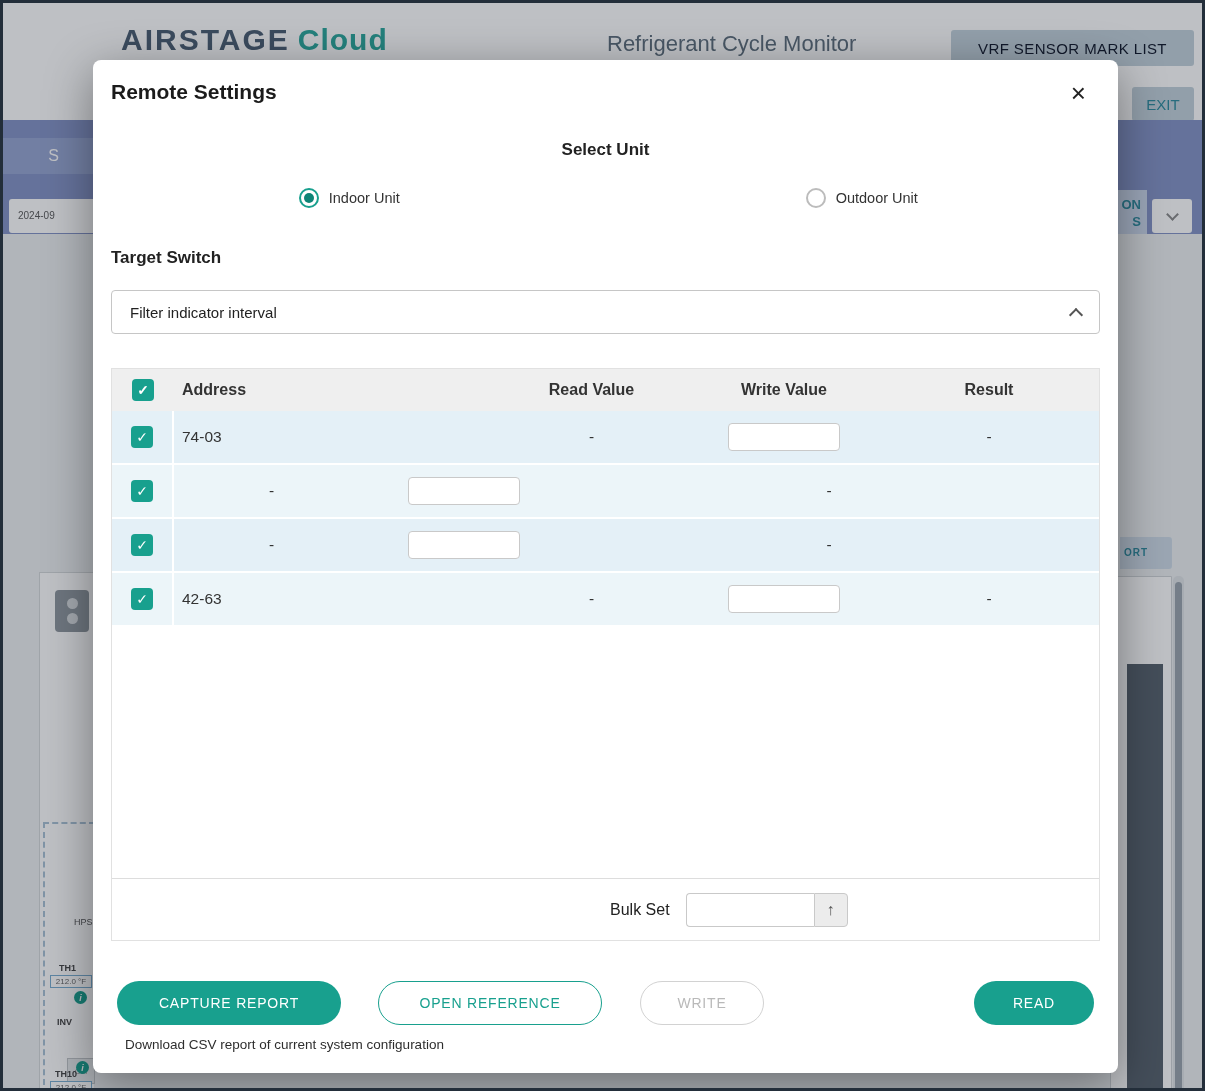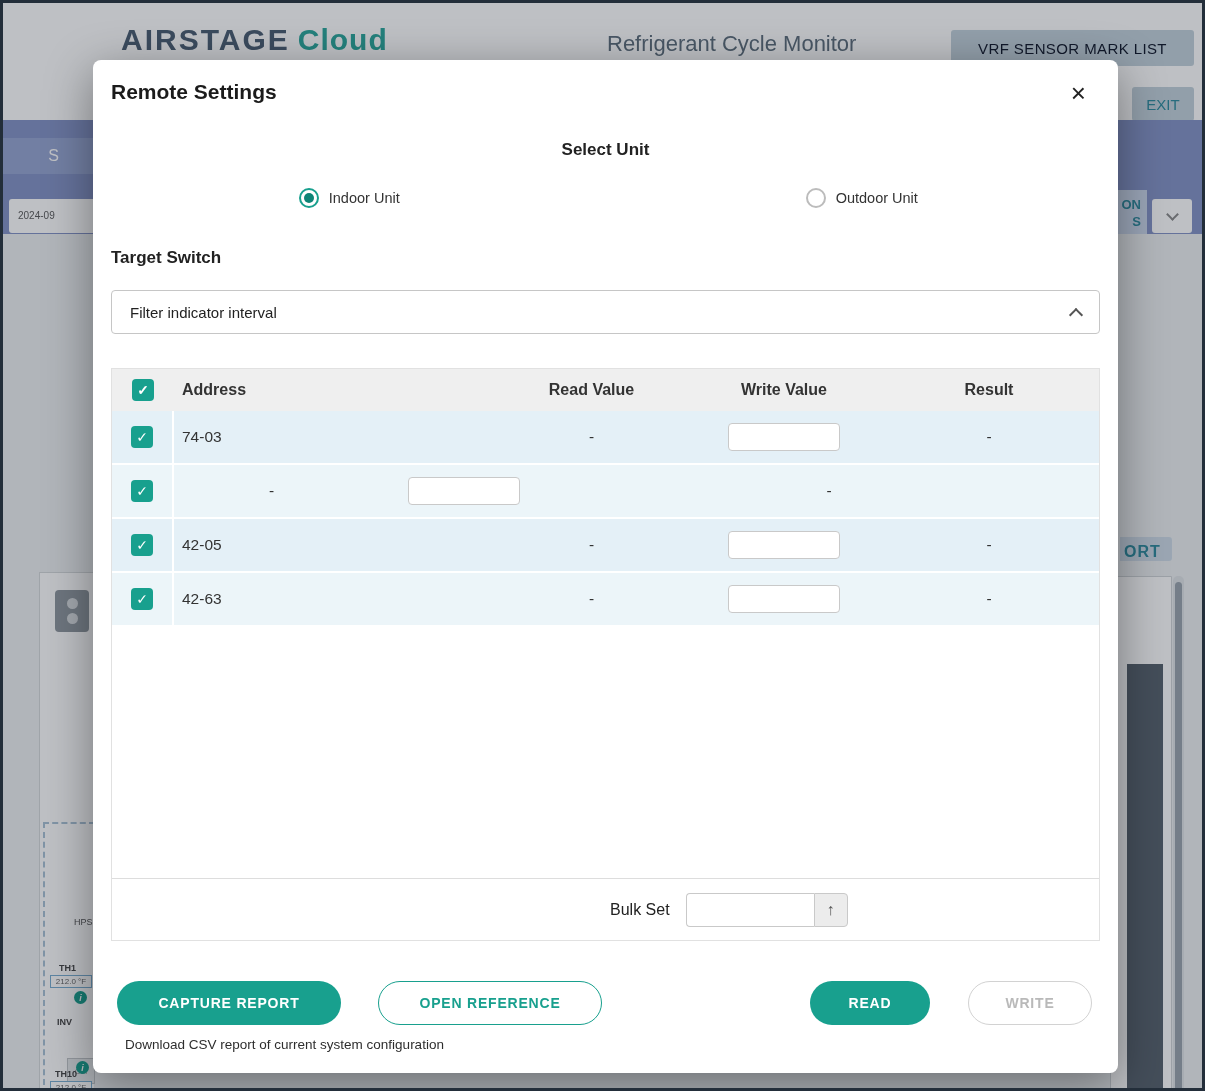--- a/index.html
+++ b/index.html
@@ -24,21 +24,21 @@
   .left-panel { position:absolute; left:36px; top:338px; width:56px; height:600px; background:#fff; border:1px solid #d5d8da; }
   .unit-icon { position:absolute; left:52px; top:356px; width:34px; height:42px; background:#8f979e; border-radius:4px; display:flex; flex-direction:column; align-items:center; justify-content:center; gap:4px; }
   .unit-icon i { width:11px; height:11px; border-radius:50%; background:#d9dde0; }
   .dashed-box { position:absolute; left:40px; top:588px; width:52px; height:352px; border:2px dashed #a9c3d6; border-right:none; background:rgba(255,255,255,.55); }
   .tiny { position:absolute; font-size:9px; color:#555; }
   .tiny.b { font-weight:700; color:#444; }
   .val-box { position:absolute; width:42px; height:13px; border:1px solid #79aed2; background:#fff; font-size:8px; color:#666; text-align:center; line-height:12px; }
   .info-icon { position:absolute; width:13px; height:13px; border-radius:50%; background:#18A08E; color:#fff; font-size:9px; font-weight:700; font-style:italic; display:flex; align-items:center; justify-content:center; }
   .cm-box { position:absolute; left:64px; top:799px; width:28px; height:26px; background:#e8eaec; border:1px solid #c2c6c9; font-size:8px; color:#888; display:flex; align-items:center; justify-content:center;margin-top:25px; }
   .right-panel { position:absolute; left:1107px; top:342px; width:62px; height:596px; background:#fff; border:1px solid #d0d4d7; border-radius:6px 0 0 6px; }
-  .export-frag { position:absolute; left:1117px; top:303px; width:52px; height:24px; background:#cfdce8; color:#2e8b9e; font-weight:700; font-size:16px; letter-spacing:1px; line-height:30px; padding-left:4px; border:none; border-radius:0 3px 3px 0; font-family:inherit; text-align:left; }
+  .export-frag { position:absolute; left:1117px; top:303px; width:52px; height:32px; background:#cfdce8; color:#2e8b9e; font-weight:700; font-size:10px; letter-spacing:1px; line-height:30px; padding-left:4px; border:none; border-radius:0 3px 3px 0; font-family:inherit; text-align:left; }
   .dark-bar { position:absolute; left:1124px; top:430px; width:36px; height:452px; background:#57626c; }
   .scroll-track { position:absolute; left:1170px; top:342px; width:11px; height:746px; background:#dfe3e6; border-radius:5px; }
   .scroll-thumb { position:absolute; left:1172px; top:348px; width:7px; height:722px; background:#9aa4ad; border-radius:4px; }
 
   .overlay { position:absolute; inset:0; background:rgba(20,30,42,.28); z-index:10; }
 
   
   .modal { position:absolute; left:90px; top:57px; width:1025px; height:1013px; background:#fff; border-radius:8px; box-shadow:0 12px 48px rgba(0,0,0,.4); z-index:20; }
   .modal-header { display:flex; justify-content:space-between; align-items:flex-start; padding:20px 32px 0 18px; }
   .modal-title { font-size:21px; font-weight:700; color:#1b1b1b; }
@@ -69,21 +69,21 @@
   .checkbox { width:22px; height:22px; background:#18A08E; border-radius:4px; color:#fff; font-size:14px; display:flex; align-items:center; justify-content:center; cursor:pointer; }
   .write-input { width:112px; height:28px; border:1px solid #c9c9c9; border-radius:4px; background:#fff; font-family:inherit; }
   .spacer { flex:1; background:#fff; }
   .bulk-bar { height:62px; border-top:1px solid #ddd; display:flex; align-items:center; flex-shrink:0; padding-left:498px; background:#fff; }
   .bulk-label { font-size:16px; color:#222; }
   .bulk-group { display:flex; margin-left:16px; height:34px; }
   .bulk-input { width:128px; height:34px; border:1px solid #c9c9c9; border-right:none; border-radius:4px 0 0 4px; font-family:inherit; padding:0 8px; }
   .bulk-btn { width:34px; height:34px; border:1px solid #c9c9c9; background:#ececec; border-radius:0 4px 4px 0; color:#555; font-size:16px; display:flex; align-items:center; justify-content:center; cursor:pointer; font-family:inherit; }
 
   .actions { display:flex; align-items:center; margin-top:40px; padding:0 24px; }
-  .btn { height:44px; border-radius:24px; font-weight:700; font-size:14px; letter-spacing:.8px; border:none; cursor:pointer; font-family:inherit;text-align:center; }
+  .btn { height:44px; border-radius:24px; font-weight:400; font-size:14px; letter-spacing:.8px; border:none; cursor:pointer; font-family:inherit;text-align:center; }
   .btn-capture { width:224px; background:#18A08E; color:#fff; }
   .btn-openref { width:224px; margin-left:37px; background:#fff; border:1px solid #18A08E; color:#18A08E; }
   .btn-read { width:120px; margin-left:auto; background:#18A08E; color:#fff; }
   .btn-write { width:124px; margin-left:38px; margin-right:2px; background:#fff; border:1px solid #d2d2d2; color:#b9b9b9; cursor:default; }
   .caption { margin:12px 0 0 32px; font-size:13.5px; color:#2e2e2e; }
 </style>
 </head>
 <body>
 
 <div class="screen">
@@ -201,21 +201,20 @@
           </div>
         <div class="col-result">-</div>
       </div>
 
       <div class="trow">
         <div class="col-check">
             <div class="checkbox">
               <span>✓</span>
             </div>
           </div>
-        <div class="col-address">42-05</div>
         <div class="col-read">-</div>
         <div class="col-write">
             <input class="write-input" style="">
           </div>
         <div class="col-result">-</div>
       </div>
 
       <div class="trow alt">
         <div class="col-check">
             <div class="checkbox">
@@ -239,19 +238,19 @@
           <button class="bulk-btn">
               <span>↑</span>
             </button>
         </span>
       </div>
     </div>
 
     <div class="actions">
       <button class="btn btn-capture">CAPTURE REPORT</button>
       <button class="btn btn-openref">OPEN REFERENCE</button>
+      <button class="btn btn-write" disabled="">WRITE</button>
       <button class="btn btn-read">READ</button>
-      <button class="btn btn-write" disabled="">WRITE</button>
     </div>
     <div class="caption">Download CSV report of current system configuration</div>
   </div>
 
 </div>
 
 </body></html>

